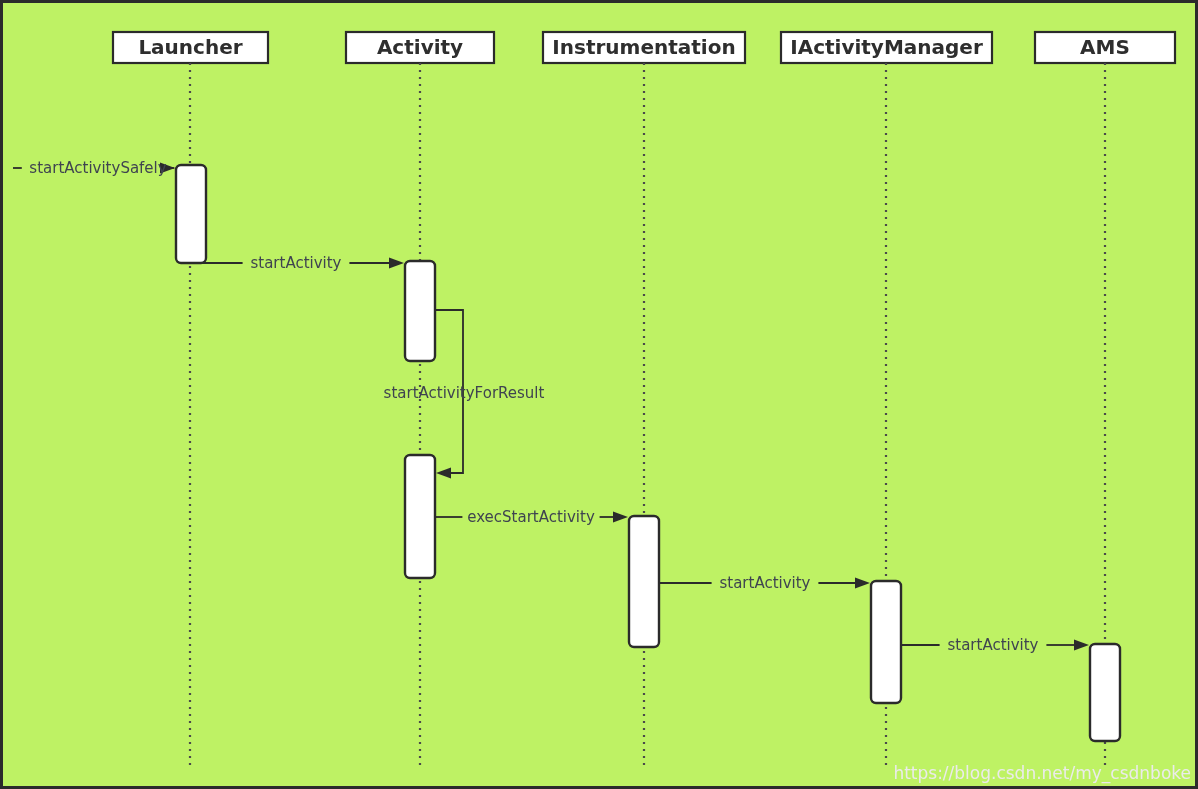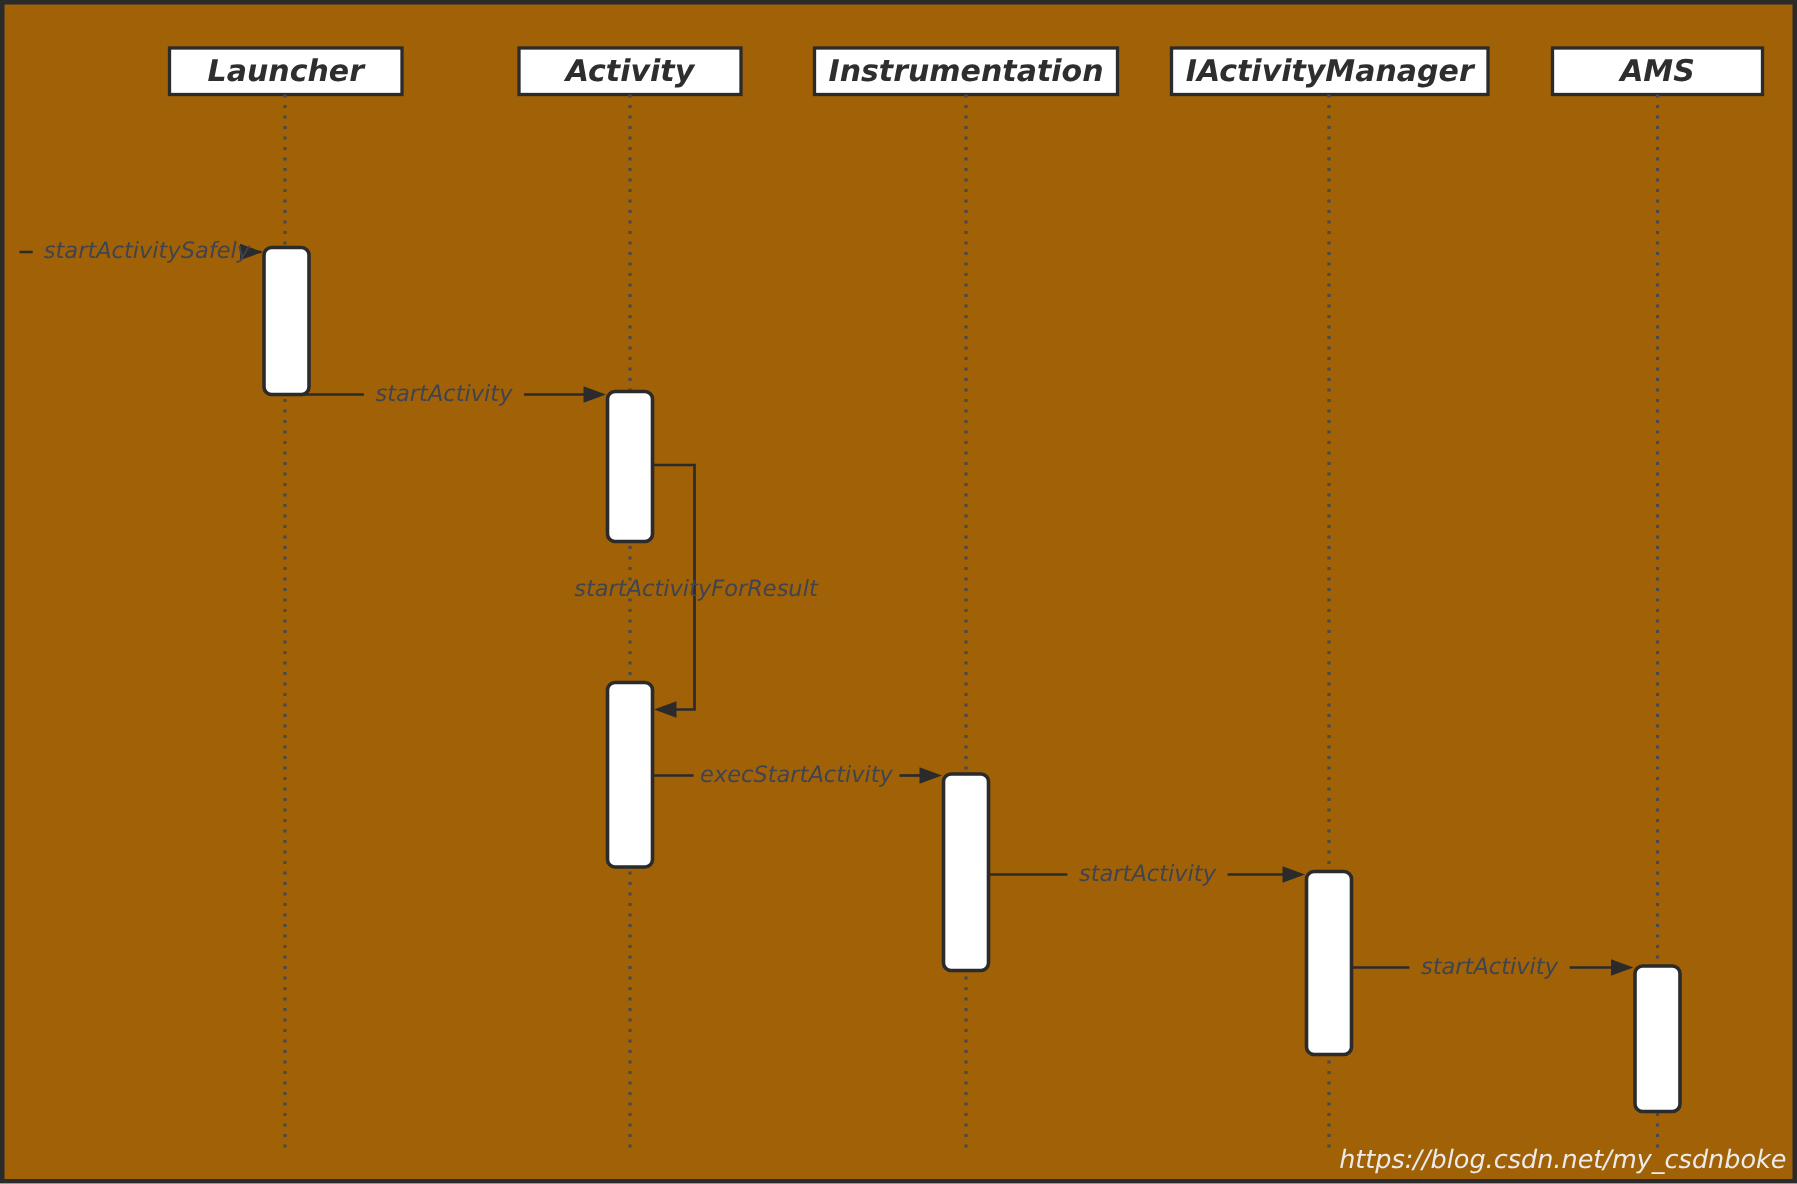--- a/index.html
+++ b/index.html
@@ -7,25 +7,24 @@
     padding: 0;
     background: #ffffff;
   }
   body {
     font-family: "DejaVu Sans", sans-serif;
   }
   #canvas {
     position: relative;
     width: 1198px;
     height: 789px;
-    background: #a16207;
+    background: #bef264;
     border: 3px solid #2b2b2b;
     box-sizing: border-box;
     overflow: hidden;
-    font-style: italic;
   }
   #diagram-svg {
     position: absolute;
     left: 0;
     top: 0;
     width: 1198px;
     height: 789px;
   }
   .lifeline-header-box {
     fill: #ffffff;

